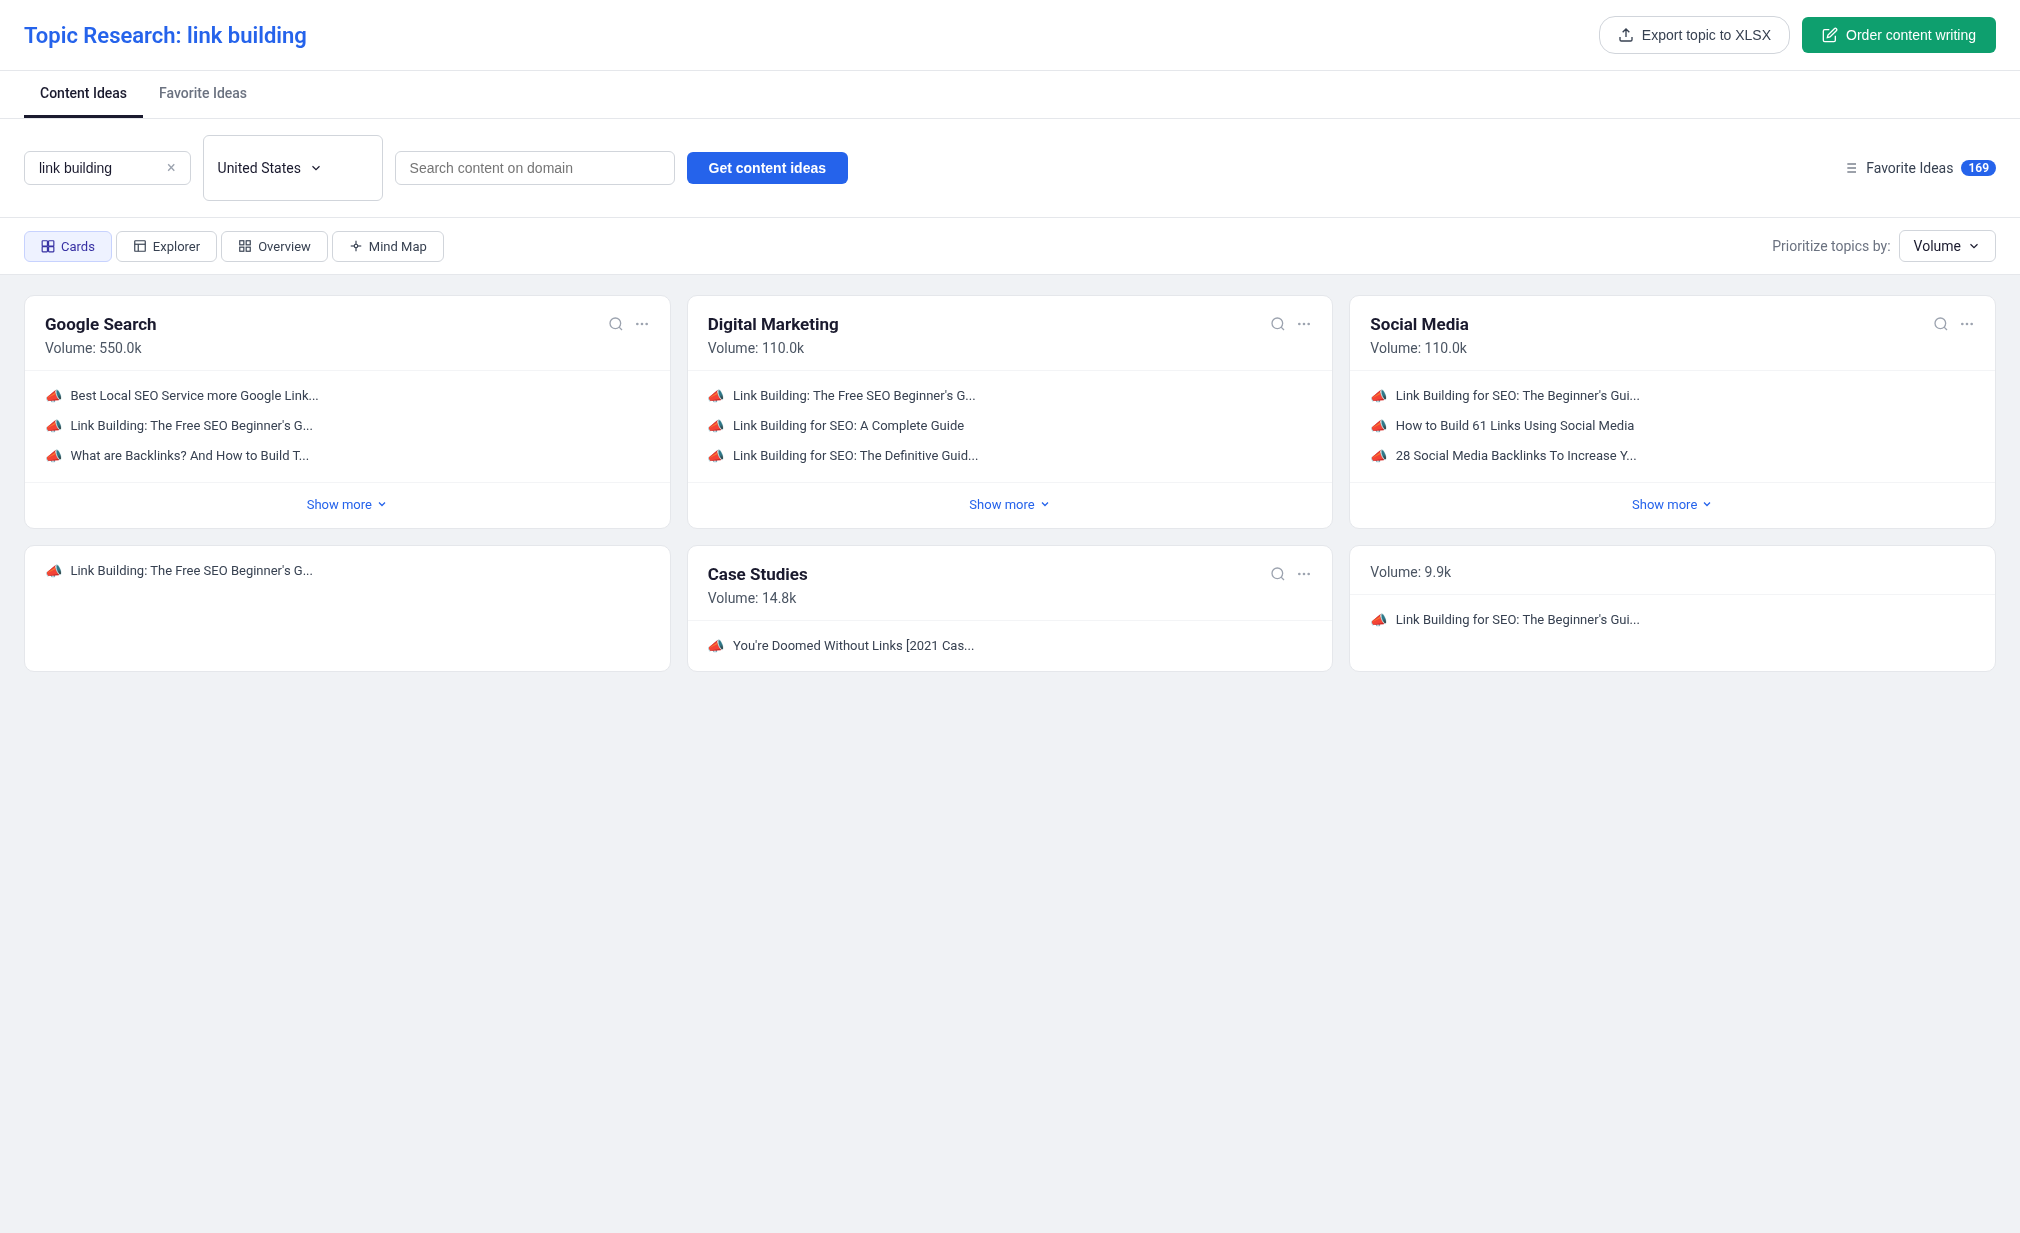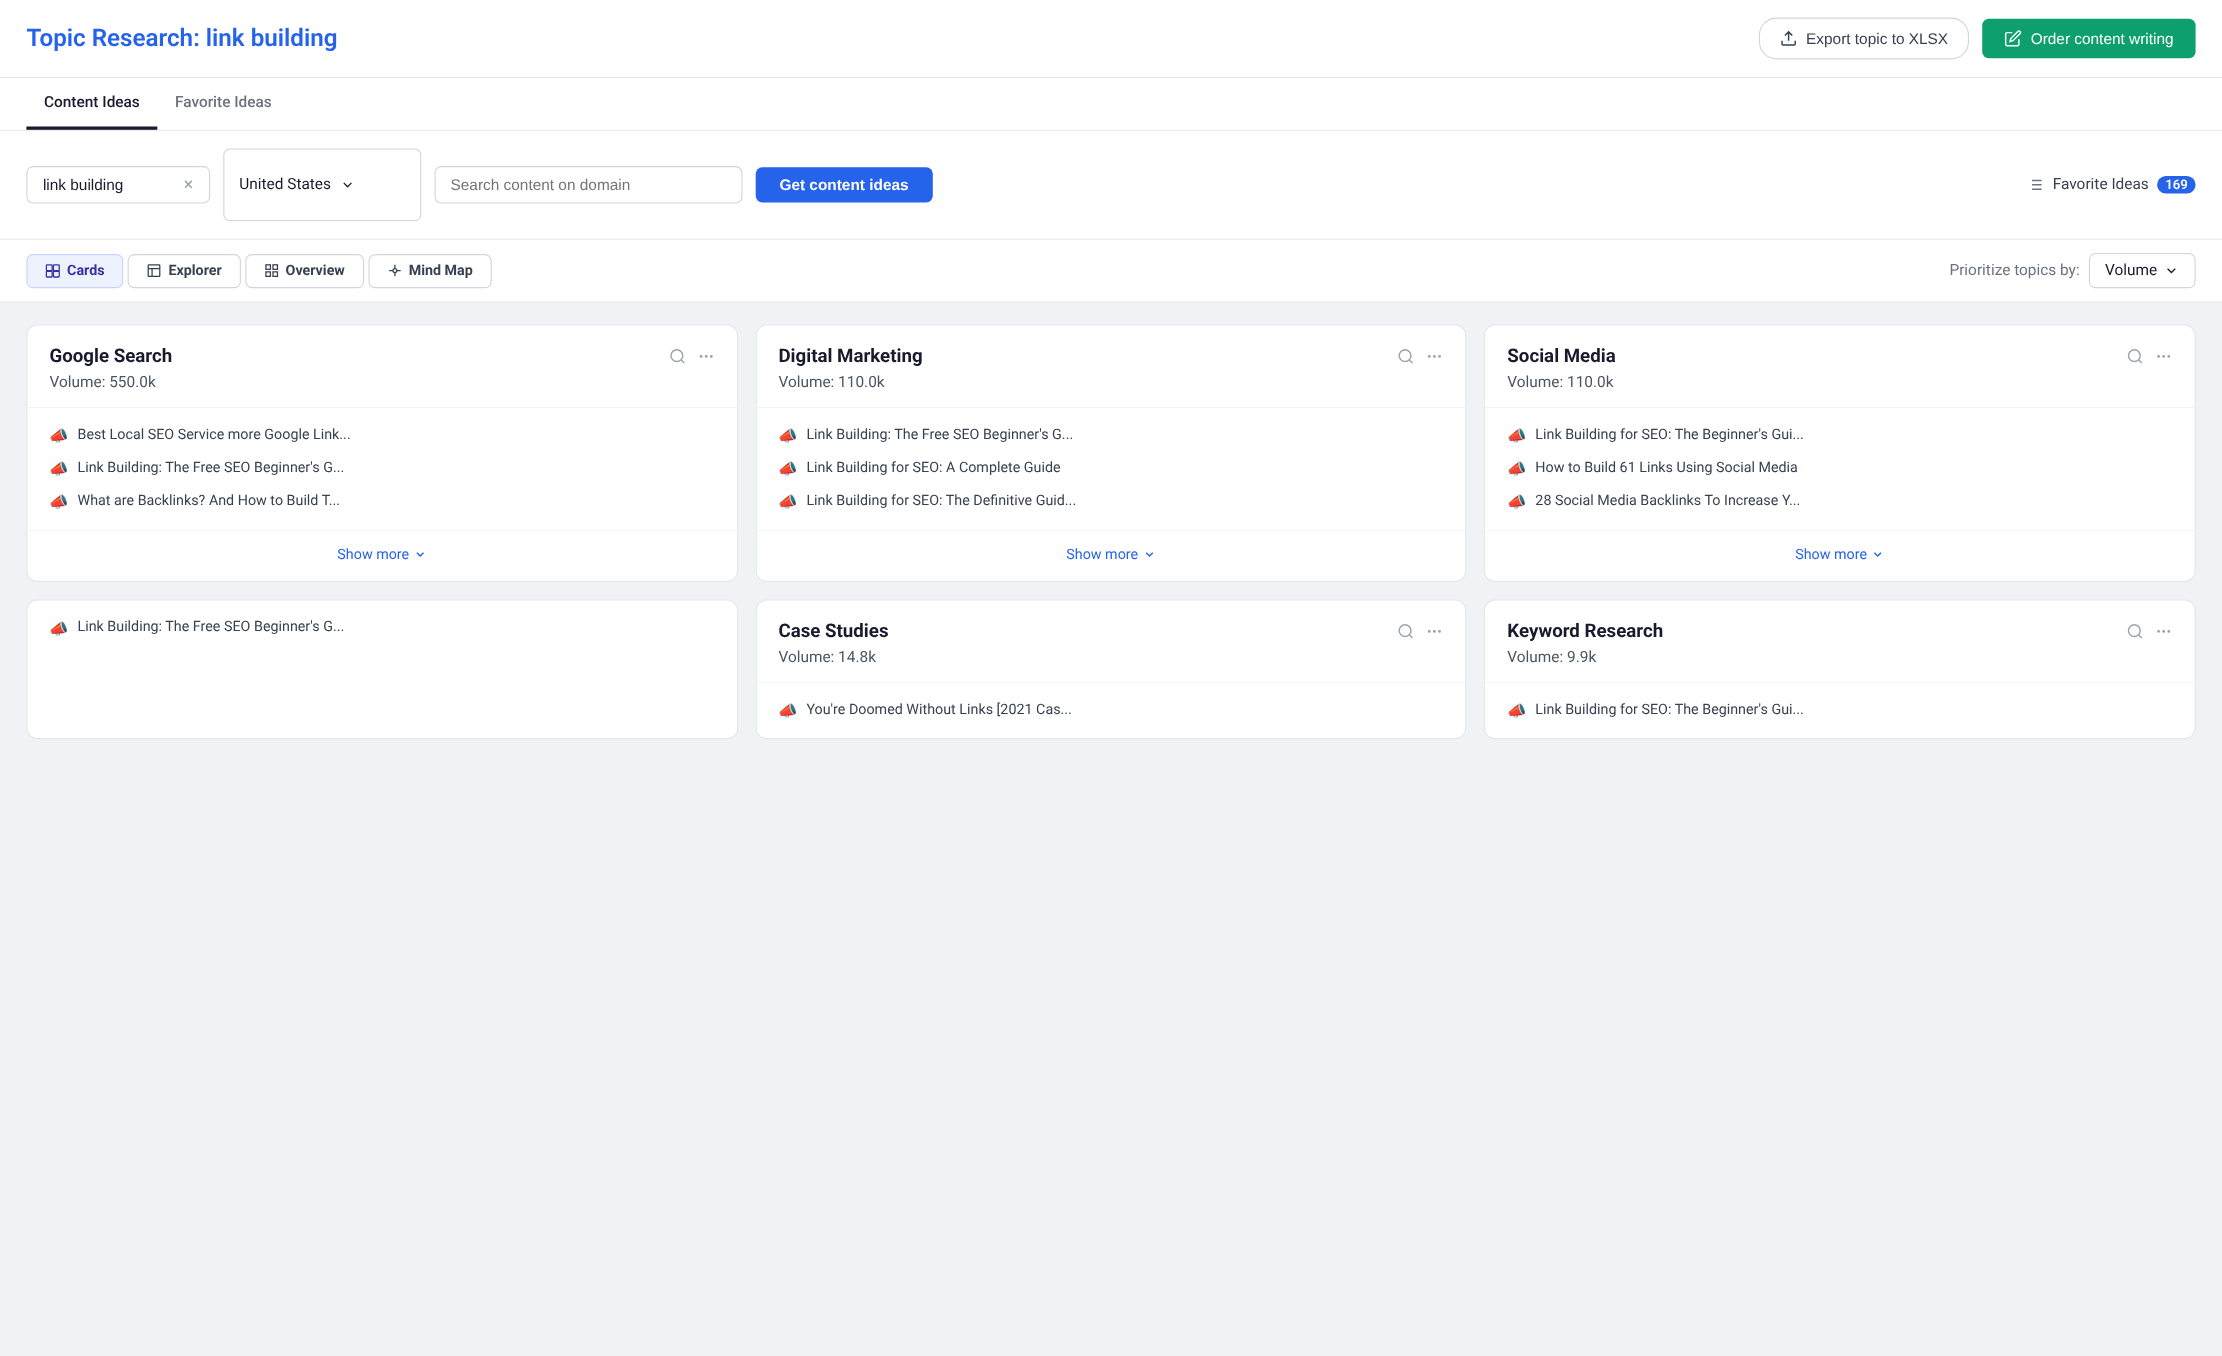--- a/index.html
+++ b/index.html
@@ -162,21 +162,20 @@
       background: #fff;
       padding: 12px 24px;
       display: flex;
       align-items: center;
       justify-content: space-between;
       border-bottom: 1px solid #e5e7eb;
     }
     .view-tabs {
       display: flex;
       gap: 4px;
-      font-weight: bold;
     }
     .view-tab {
       display: flex;
       align-items: center;
       gap: 6px;
       padding: 7px 16px;
       border: 1px solid #d1d5db;
       border-radius: 6px;
       cursor: pointer;
       font-size: 13px;
@@ -589,38 +588,20 @@
     <div class="card-item">
       <span class="megaphone-icon faded">📣</span>
       <span class="card-item-text">You're Doomed Without Links [2021 Cas...</span>
     </div>
 
     </div>
 
   </div>
     <div class="card">
     <div class="card-header">
-      <div class="card-title-row">
-        <span class="card-title">Keyword Research</span>
-        <div class="card-actions">
-          <span class="icon-btn">
-            <svg width="16" height="16" viewBox="0 0 24 24" fill="none" stroke="currentColor" stroke-width="2">
-                <circle cx="11" cy="11" r="8"></circle>
-                <line x1="21" y1="21" x2="16.65" y2="16.65"></line>
-              </svg>
-          </span>
-          <span class="icon-btn">
-            <svg width="16" height="16" viewBox="0 0 24 24" fill="none" stroke="currentColor" stroke-width="2">
-                <circle cx="5" cy="12" r="1"></circle>
-                <circle cx="12" cy="12" r="1"></circle>
-                <circle cx="19" cy="12" r="1"></circle>
-              </svg>
-          </span>
-        </div>
-      </div>
       <div class="card-volume">Volume: 9.9k</div>
     </div>
     <div class="card-body">
 
     <div class="card-item">
       <span class="megaphone-icon faded">📣</span>
       <span class="card-item-text">Link Building for SEO: The Beginner's Gui...</span>
     </div>
 
     </div>

